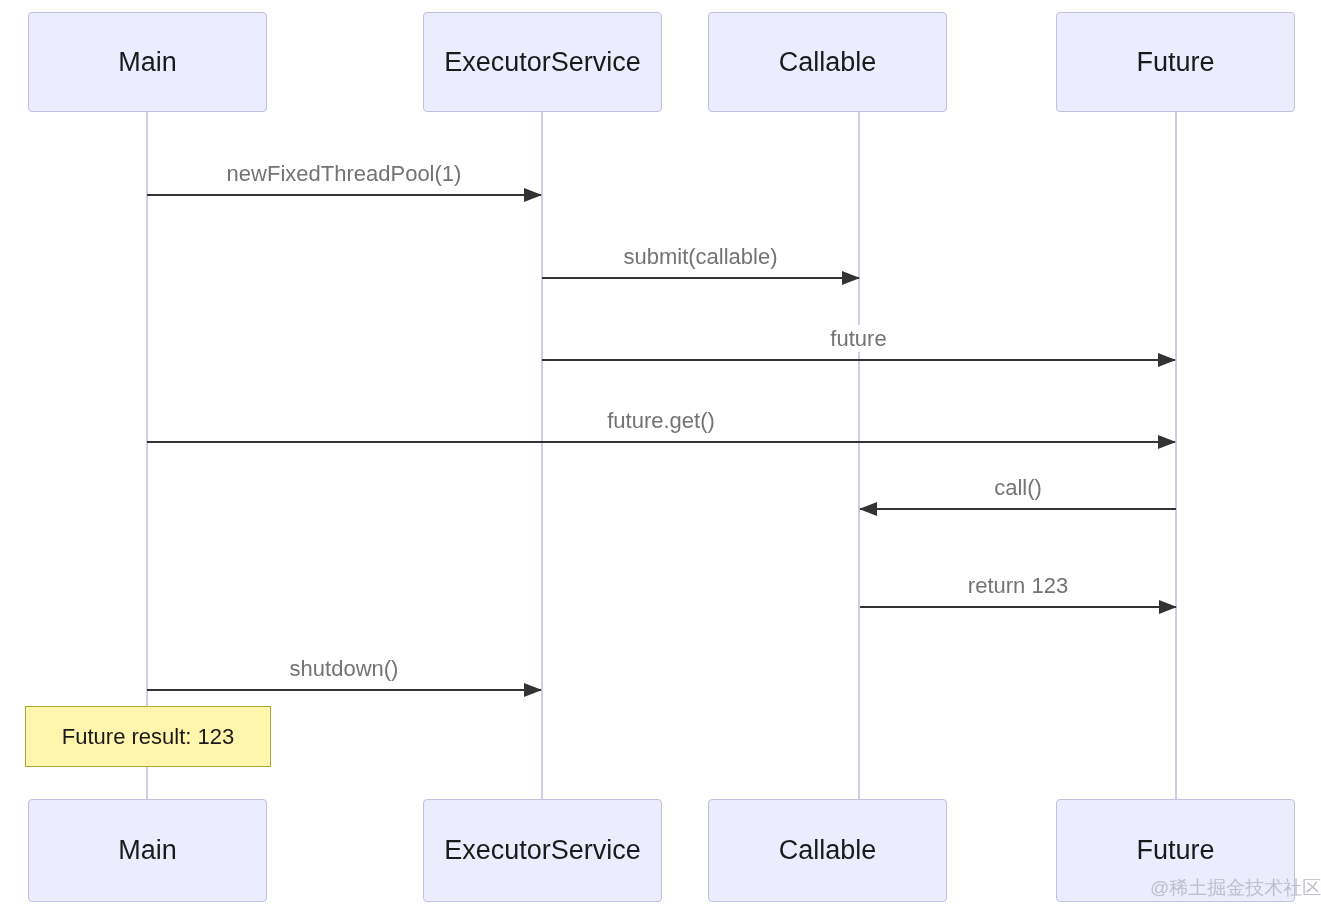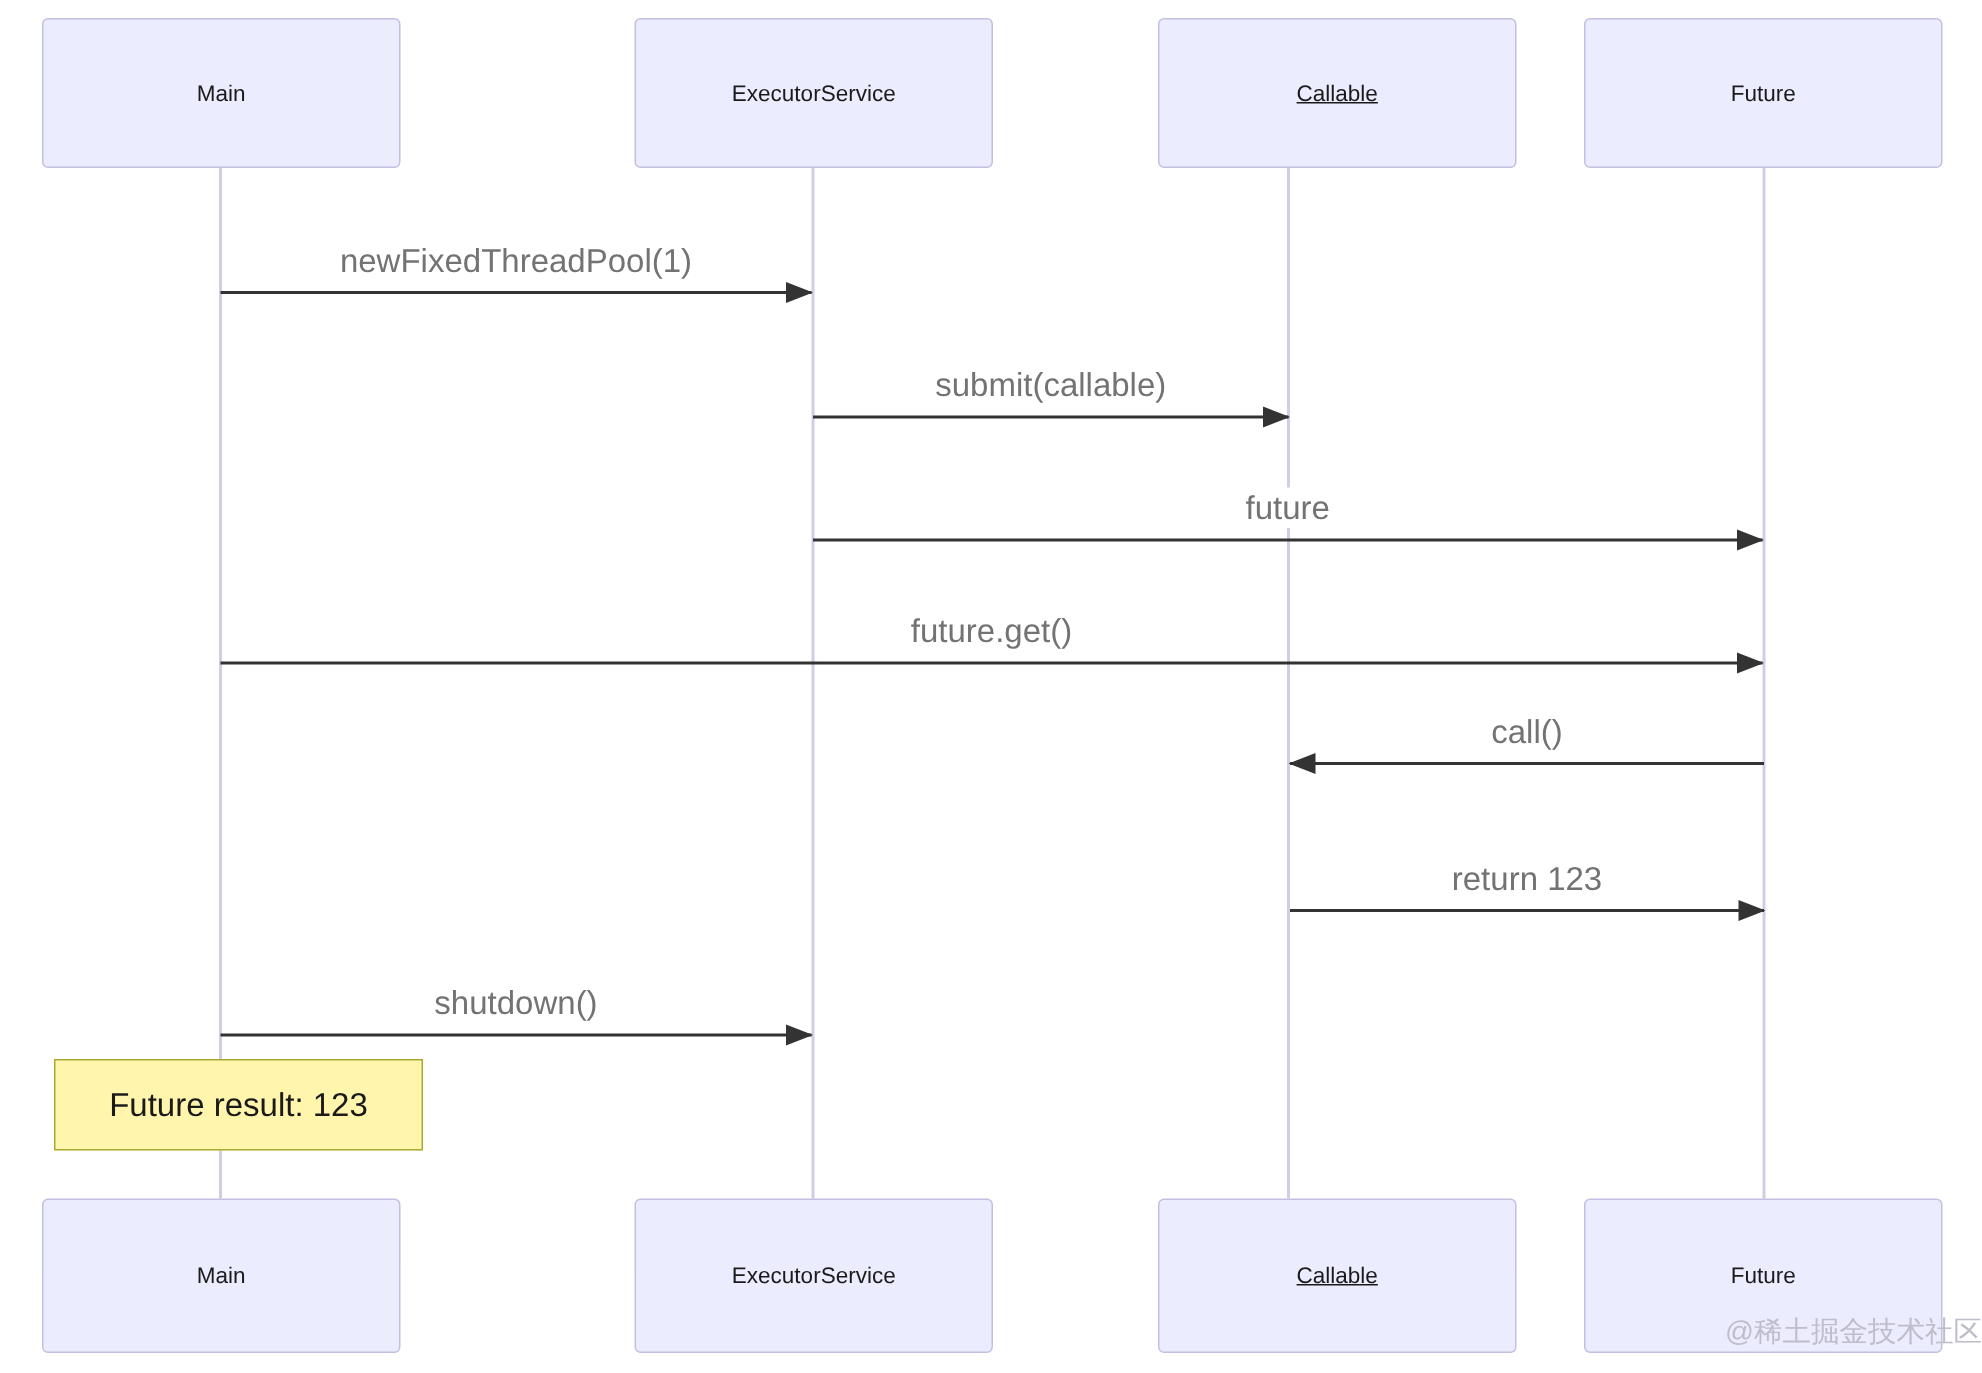--- a/index.html
+++ b/index.html
@@ -32,28 +32,28 @@
   
   .actor {
     position: absolute;
     width: 239px;
     background: #ECECFF;
     border: 1.5px solid #c3bfe0;
     border-radius: 4px;
     display: flex;
     align-items: center;
     justify-content: center;
-    font-size: 15px;
+    font-size: 27px;
     color: #1a1a1a;
   }
   .actor.top    { top: 12px;  height: 100px; }
   .actor.bottom { top: 799px; height: 103px; }
   .a-main     { left: 28px; }
   .a-executor { left: 423px; align-items: center; }
-  .a-callable { left: 772px; text-decoration: underline; }
+  .a-callable { left: 708px; }
   .a-future   { left: 1056px; }
 
   
   .msg {
     position: absolute;
     height: 2px;
     background: #333333;
   }
   .msg-label {
     position: absolute;
@@ -98,21 +98,20 @@
     top: 706px;
     width: 246px;
     height: 61px;
     background: #FFF5AD;
     border: 1.5px solid #AAAA33;
     display: flex;
     align-items: center;
     justify-content: center;
     font-size: 22px;
     color: #1a1a1a;
-    margin-left: 11px;
   }
 
   
   .watermark {
     position: absolute;
     left: 1150px;
     top: 875px;
     font-size: 19px;
     color: #bfbdca;
     white-space: nowrap;

